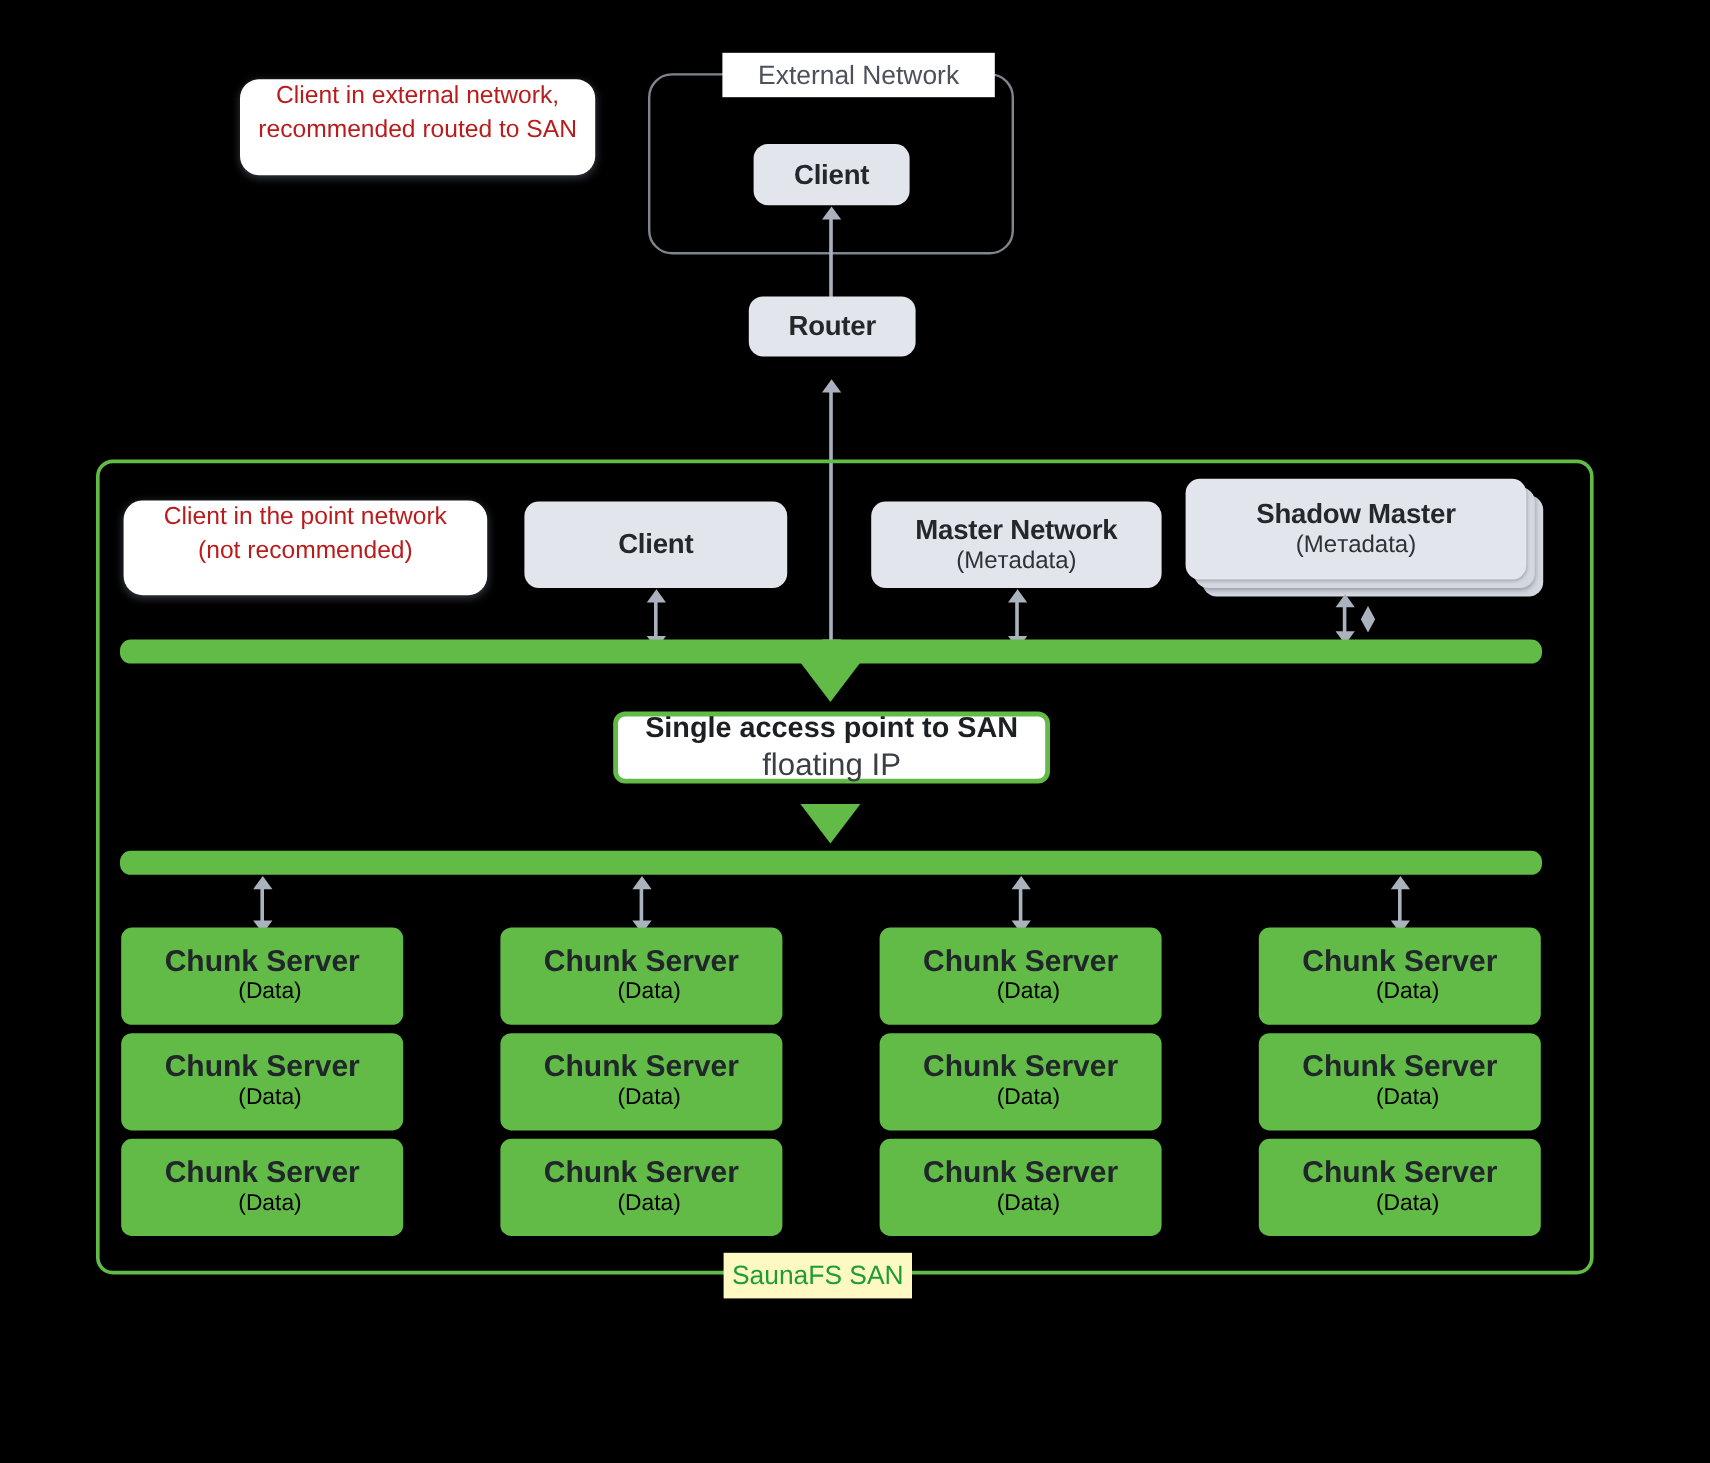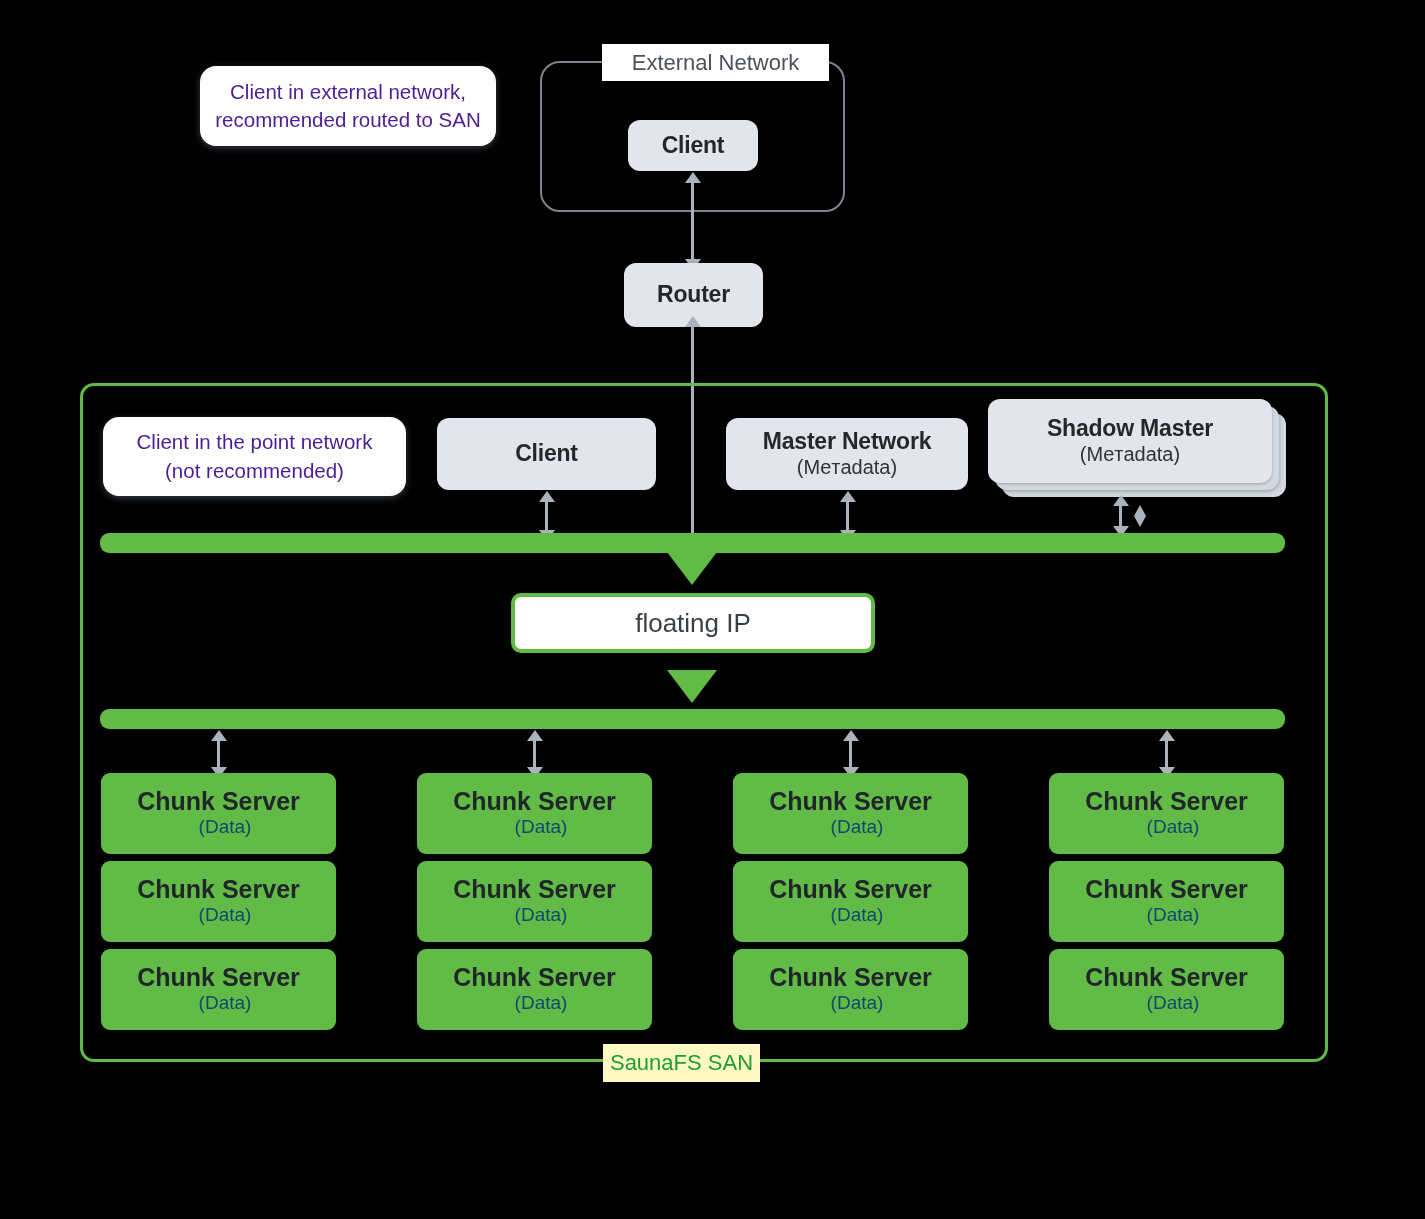--- a/index.html
+++ b/index.html
@@ -51,24 +51,23 @@
     position: absolute;
     background: #d2d7e0;
     border-radius: 12px;
   }
 
   
   .callout {
     background: #ffffff;
     border-radius: 16px;
     display: flex;
-    align-items: center;
     justify-content: center;
     text-align: center;
-    color: #4c1d95;
+    color: #b91c1c;
     font-size: 20.5px;
     line-height: 1.37;
     box-shadow: 0 2px 7px rgba(120,130,150,0.45);
   }
 
   
   .net-frame {
     border: 2px solid #7e858f;
     border-radius: 20px;
     background: transparent;
@@ -146,21 +145,21 @@
   }
   .chunk .title {
     font-size: 25px;
     font-weight: bold;
     line-height: 1.1;
     color: #20262a;
   }
   .chunk .sub {
     font-size: 19px;
     font-weight: normal;
-    color: #0c4a6e;
+    color: #000000;
     line-height: 1.2;
     margin-top: 1px;
     margin-left: 13px;
   }
 
   
   .vline {
     background: #aab2bd;
     width: 3px;
   }
@@ -198,21 +197,21 @@
 
   <div class="abs device" style="left:628px; top:120px; width:130px; height:51px;">
     <div class="title">Client</div>
   </div>
 
   <div class="abs vline" style="left:691px; top:182px; height:78px;">
     <div class="arrow-up" style="left:-6.5px; top:-10px;"></div>
     <div class="arrow-dn" style="left:-6.5px; bottom:-10px;"></div>
   </div>
 
-  <div class="abs device" style="left:624px; top:263px; width:139px; height:64px;">
+  <div class="abs device" style="left:624px; top:247px; width:139px; height:50px;">
     <div class="title">Router</div>
   </div>
 
   <div class="abs vline" style="left:691px; top:326px; height:208px;">
     <div class="arrow-up" style="left:-6.5px; top:-10px;"></div>
     <div class="arrow-dn" style="left:-6.5px; bottom:-10px;"></div>
   </div>
 
   <div class="abs san-frame" style="left:80px; top:383px; width:1248px; height:679px;"></div>
   <div class="abs san-label" style="left:603px; top:1044px; width:157px; height:38px;">SaunaFS SAN</div>
@@ -252,20 +251,21 @@
   <div class="abs vline" style="left:1119px; top:505px; height:22px;">
     <div class="arrow-up" style="left:-6.5px; top:-10px;"></div>
     <div class="arrow-dn" style="left:-6.5px; bottom:-10px;"></div>
   </div>
   <div class="abs diamond" style="left:1134px; top:505px;"></div>
 
   <div class="abs bus" style="left:100px; top:533px; width:1185px; height:20px;"></div>
   <div class="abs bus-arrow" style="left:667px; top:552px;"></div>
 
   <div class="abs accesspoint" style="left:511px; top:593px; width:364px; height:60px;">
+    <div class="ap-title">Single access point to SAN</div>
     <div class="ap-sub">floating IP</div>
   </div>
   <div class="abs bus-arrow" style="left:667px; top:670px;"></div>
 
   <div class="abs bus" style="left:100px; top:709px; width:1185px; height:20px;"></div>
 
   <div class="abs vline" style="left:217px; top:740px; height:28px;">
     <div class="arrow-up" style="left:-6.5px; top:-10px;"></div>
     <div class="arrow-dn" style="left:-6.5px; bottom:-10px;"></div>
   </div>

